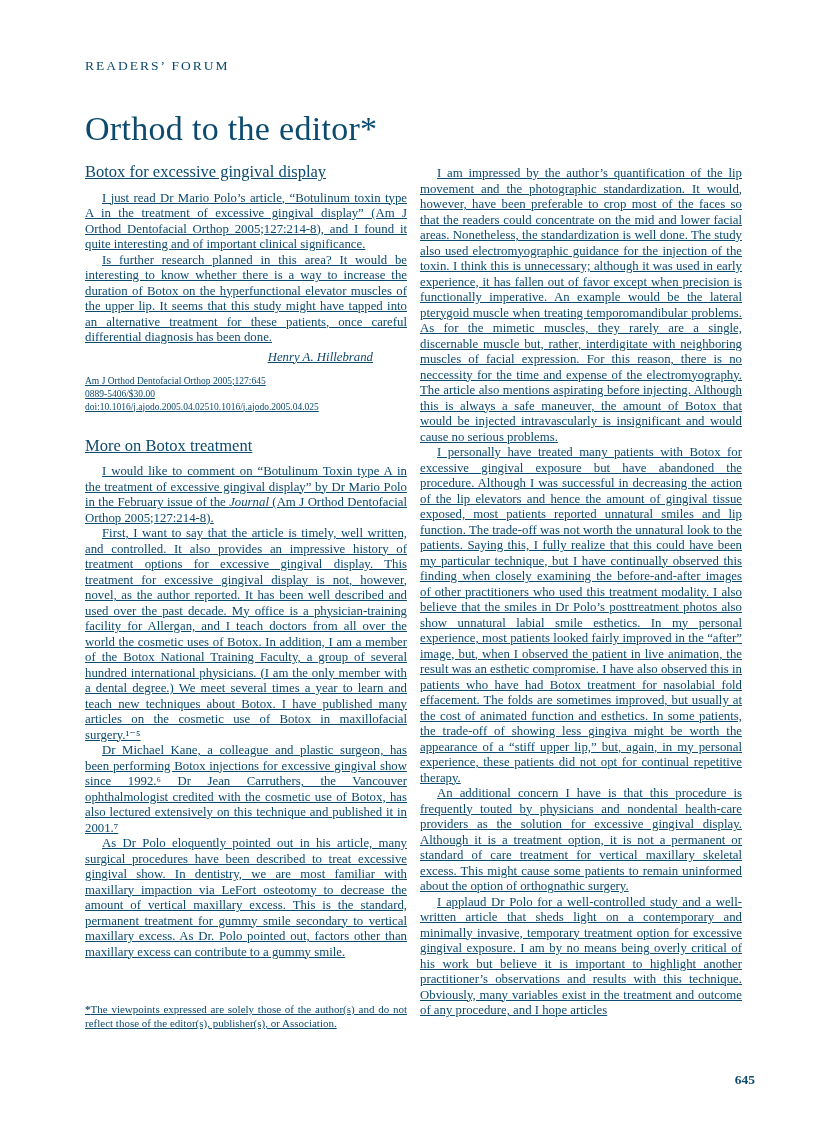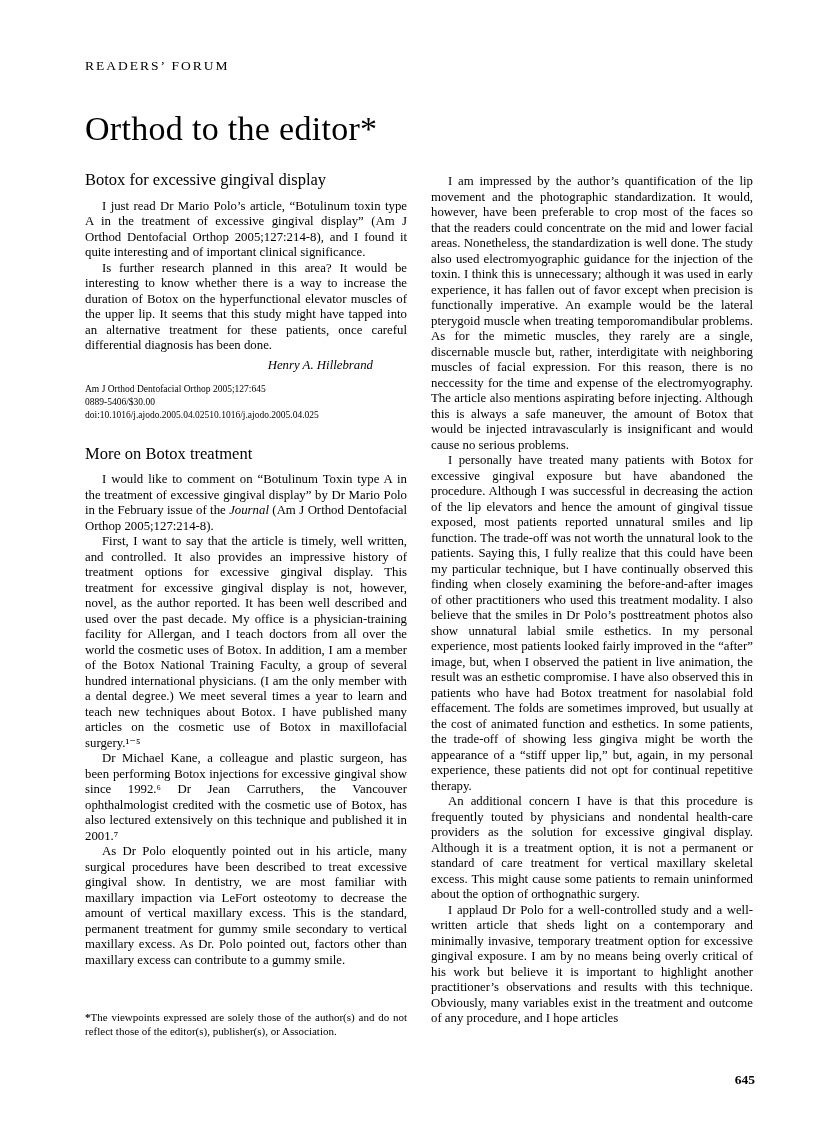--- a/index.html
+++ b/index.html
@@ -4,41 +4,42 @@
 <title>Letters to the editor</title>
 <style>
   html, body { margin: 0; padding: 0; background: #ffffff; }
   .page {
     position: relative;
     width: 838px;
     height: 1122px;
     margin: 0 auto;
     background: #ffffff;
     font-family: "Liberation Serif", "DejaVu Serif", serif;
-    color: #000000;
+    color: #0c4a6e;
     box-sizing: border-box;
     padding: 58px 83px 0 85px;
     overflow: hidden;
   }
   .kicker {
     font-size: 13.5px;
     letter-spacing: 2px;
     font-weight: 400;
   }
   .title {
     font-size: 34px;
     font-weight: 400;
     margin: 36px 0 0 0;
     letter-spacing: 0.3px;
   }
   .columns {
     display: flex;
-    gap: 24px;
-    margin-top: 24px;
+    gap: 13px;
+    margin-top: 16px;
     height: 882px;
+    text-decoration: underline;
   }
   .col {
     width: 322px;
     font-size: 12.8px;
     line-height: 15.5px;
     text-align: justify;
   }
   .col-left { display: flex; flex-direction: column; }
   .col-right { padding-top: 2px; }
   h2.letter-heading {

